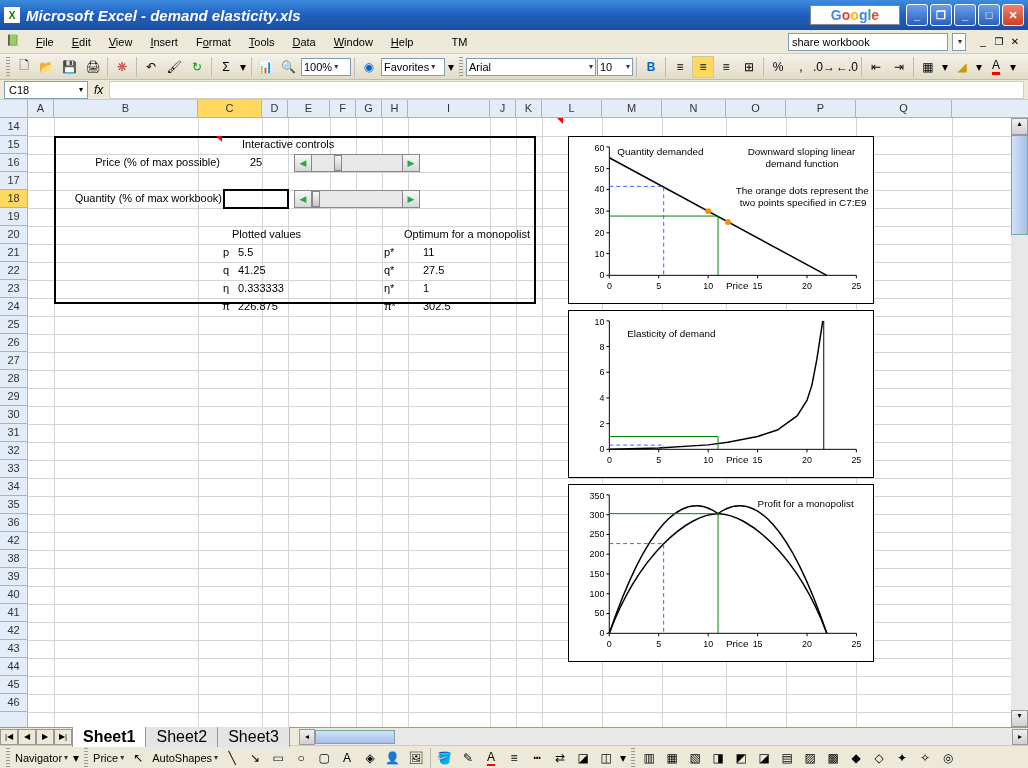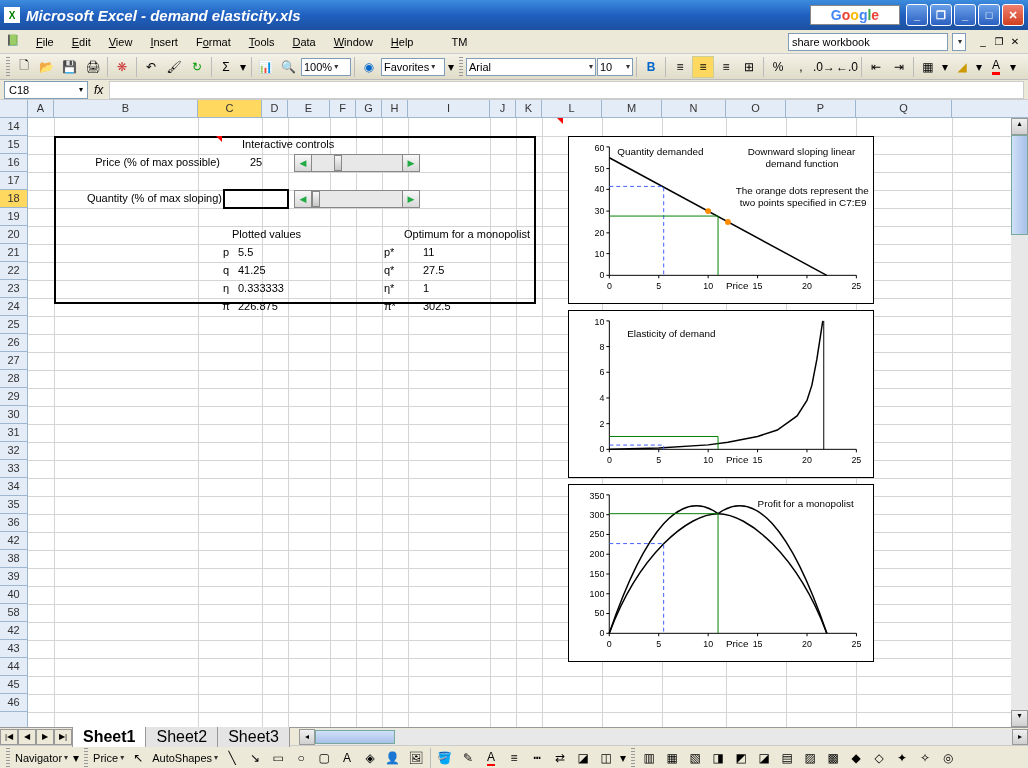--- a/index.html
+++ b/index.html
@@ -264,21 +264,21 @@
       <div class="rh">31</div>
       <div class="rh">32</div>
       <div class="rh">33</div>
       <div class="rh">34</div>
       <div class="rh">35</div>
       <div class="rh">36</div>
       <div class="rh">42</div>
       <div class="rh">38</div>
       <div class="rh">39</div>
       <div class="rh">40</div>
-      <div class="rh">58</div>
+      <div class="rh">41</div>
       <div class="rh">42</div>
       <div class="rh">43</div>
       <div class="rh">44</div>
       <div class="rh">45</div>
       <div class="rh">46</div>
     </div>
   <div class="cells">
     <div class="gridlines" id="gridlines">
         <div class="vline" style="left: 26px;"></div>
         <div class="vline" style="left: 170px;"></div>
@@ -341,21 +341,21 @@
       <div class="txt" style="left:42px;top:38px;width:150px;text-align:right">Price (% of max possible)</div>
       <div class="txt" style="left:222px;top:38px">25</div>
       <div class="spin-control" style="left:266px;top:36px;width:126px">
         <div class="spin-btn">◀</div>
         <div class="spin-track">
             <div class="spin-thumb" style="left:22px"></div>
           </div>
         <div class="spin-btn">▶</div>
       </div>
 
-      <div class="txt" style="left:28px;top:74px;width:166px;text-align:right">Quantity (% of max sloping)</div>
+      <div class="txt" style="left:28px;top:74px;width:166px;text-align:right">Quantity (% of max workbook)</div>
       <div class="sel-cell" style="left:195px;top:71px;width:66px;height:20px"></div>
       <div class="spin-control" style="left:266px;top:72px;width:126px">
         <div class="spin-btn">◀</div>
         <div class="spin-track">
             <div class="spin-thumb" style="left:0px"></div>
           </div>
         <div class="spin-btn">▶</div>
       </div>
 
       <div class="txt" style="left:204px;top:110px">Plotted values</div>

